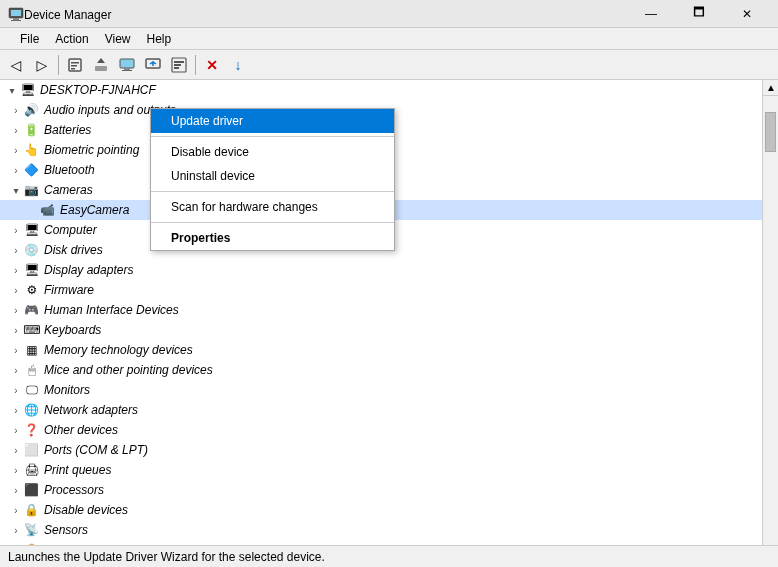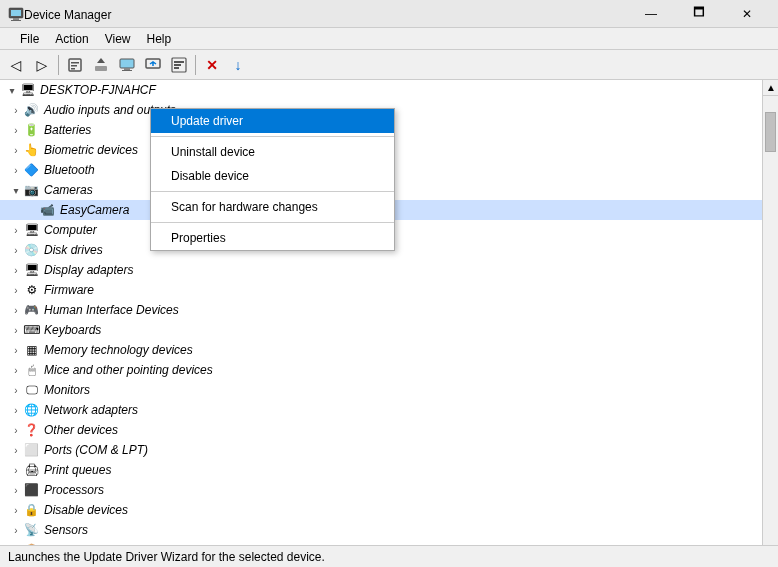--- a/index.html
+++ b/index.html
@@ -178,21 +178,21 @@
       box-shadow: 2px 2px 6px rgba(0,0,0,0.25);
       z-index: 100;
     }
     .context-menu-item {
       padding: 5px 20px;
       cursor: pointer;
       font-size: 12px;
       color: #000;
     }
     .context-menu-item.highlighted { background: #0078d7; color: white; }
-    .context-menu-item.bold-item { font-weight: normal; }
+    .context-menu-item.bold-item { font-weight: bold; }
     .context-menu-separator {
       height: 1px;
       background: #ccc;
       margin: 3px 0;
     }
 
     
     .status-bar {
       background: #f0f0f0;
       border-top: 1px solid #ccc;
@@ -296,21 +296,21 @@
         <span class="item-label">Audio inputs and outputs</span>
       </div>
       <div class="tree-item" style="padding-left: 8px;">
         <span class="expand-arrow">›</span>
         <span class="item-icon">🔋</span>
         <span class="item-label">Batteries</span>
       </div>
       <div class="tree-item" style="padding-left: 8px;">
         <span class="expand-arrow">›</span>
         <span class="item-icon">👆</span>
-        <span class="item-label">Biometric devices</span>
+        <span class="item-label">Biometric pointing</span>
       </div>
       <div class="tree-item" style="padding-left: 8px;">
         <span class="expand-arrow">›</span>
         <span class="item-icon">🔷</span>
         <span class="item-label">Bluetooth</span>
       </div>
       <div class="tree-item" style="padding-left: 8px;">
         <span class="expand-arrow">▾</span>
         <span class="item-icon">📷</span>
         <span class="item-label">Cameras</span>
@@ -412,19 +412,19 @@
   </div>
 </div>
 
 <div class="status-bar">
   <span>Launches the Update Driver Wizard for the selected device.</span>
 </div>
 
 <div class="context-menu" id="contextMenu">
   <div class="context-menu-item highlighted">Update driver</div>
   <div class="context-menu-separator"></div>
+  <div class="context-menu-item">Disable device</div>
   <div class="context-menu-item">Uninstall device</div>
-  <div class="context-menu-item">Disable device</div>
   <div class="context-menu-separator"></div>
   <div class="context-menu-item">Scan for hardware changes</div>
   <div class="context-menu-separator"></div>
   <div class="context-menu-item bold-item">Properties</div>
 </div>
 
 </body></html>

